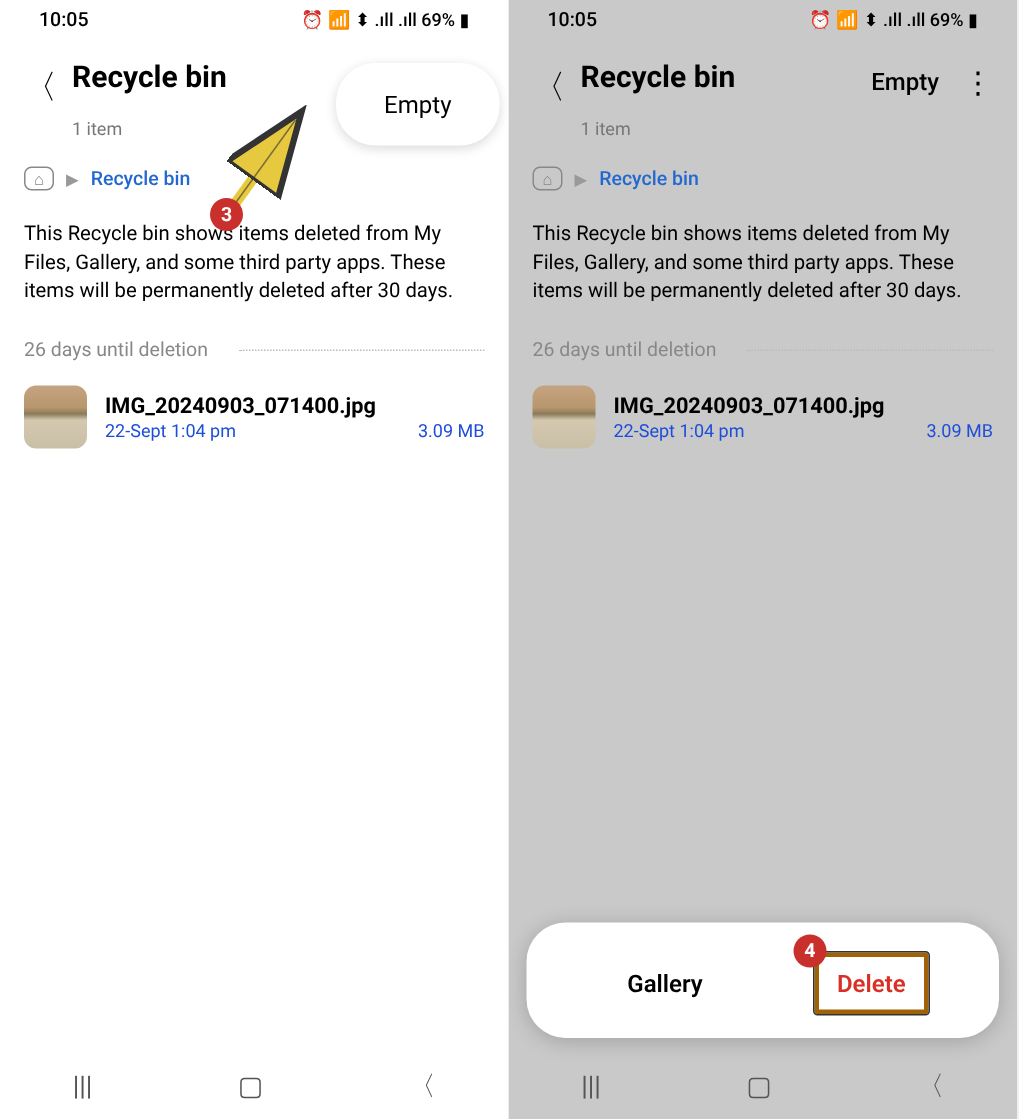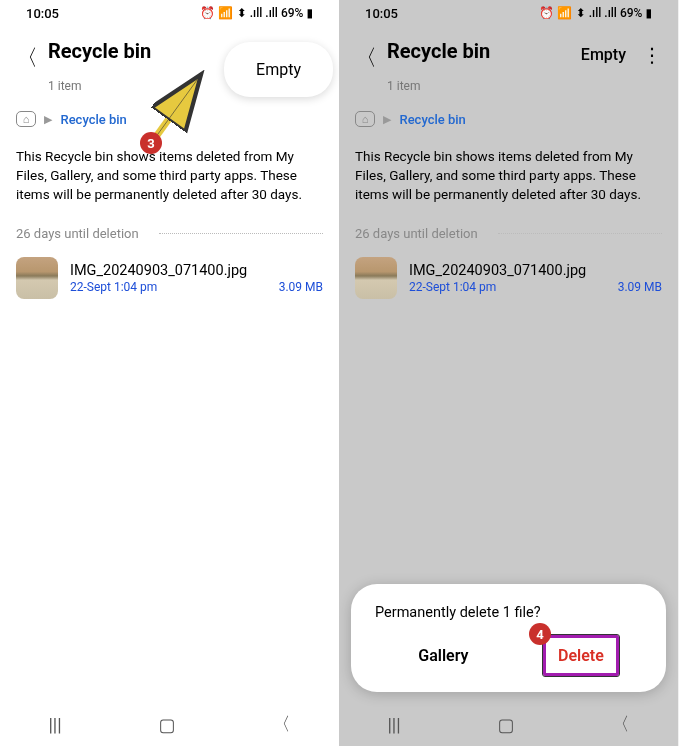--- a/index.html
+++ b/index.html
@@ -163,21 +163,21 @@
     background: linear-gradient(to bottom, #c4a380 0%, #b8976e 35%, #8a7a5a 45%, #d4c9b0 55%, #c9bfa6 100%);
     flex-shrink: 0;
   }
   .file-info {
     flex: 1;
     min-width: 0;
   }
   .file-name {
     font-size: 14.5px;
     color: #000;
-    font-weight: 400;
+    font-weight: 700;
     white-space: nowrap;
     overflow: hidden;
   }
   .file-meta {
     display: flex;
     justify-content: space-between;
     font-size: 12px;
     color: #1d4ed8;
     margin-top: 1px;
   }
@@ -224,21 +224,21 @@
     padding: 8px 20px;
   }
   .dialog-delete-wrap {
     position: relative;
   }
   .dialog-delete {
     font-size: 16px;
     font-weight: 600;
     color: #d93025;
     padding: 8px 12px;
-    border: 3px solid #a21caf;
+    border: 3px solid #a16207;
     outline: 1px solid #333;
     outline-offset: 0px;
     border-radius: 2px;
   }
   .arrow-annotation {
     position: absolute;
     top: 70px;
     left: 135px;
     z-index: 8;
     pointer-events: none;
@@ -367,21 +367,20 @@
         <div class="file-name">IMG_20240903_071400.jpg</div>
         <div class="file-meta">
           <span>22-Sept 1:04 pm</span>
           <span>3.09 MB</span>
         </div>
       </div>
     </div>
   </div>
 
   <div class="dialog">
-    <div class="dialog-text">Permanently delete 1 file?</div>
     <div class="dialog-buttons">
       <div class="dialog-cancel">Gallery</div>
       <div class="dialog-delete-wrap">
         <div class="step-badge" style="top:-12px; left:-14px;">4</div>
         <div class="dialog-delete">Delete</div>
       </div>
     </div>
   </div>
 
   <div class="nav-bar">

